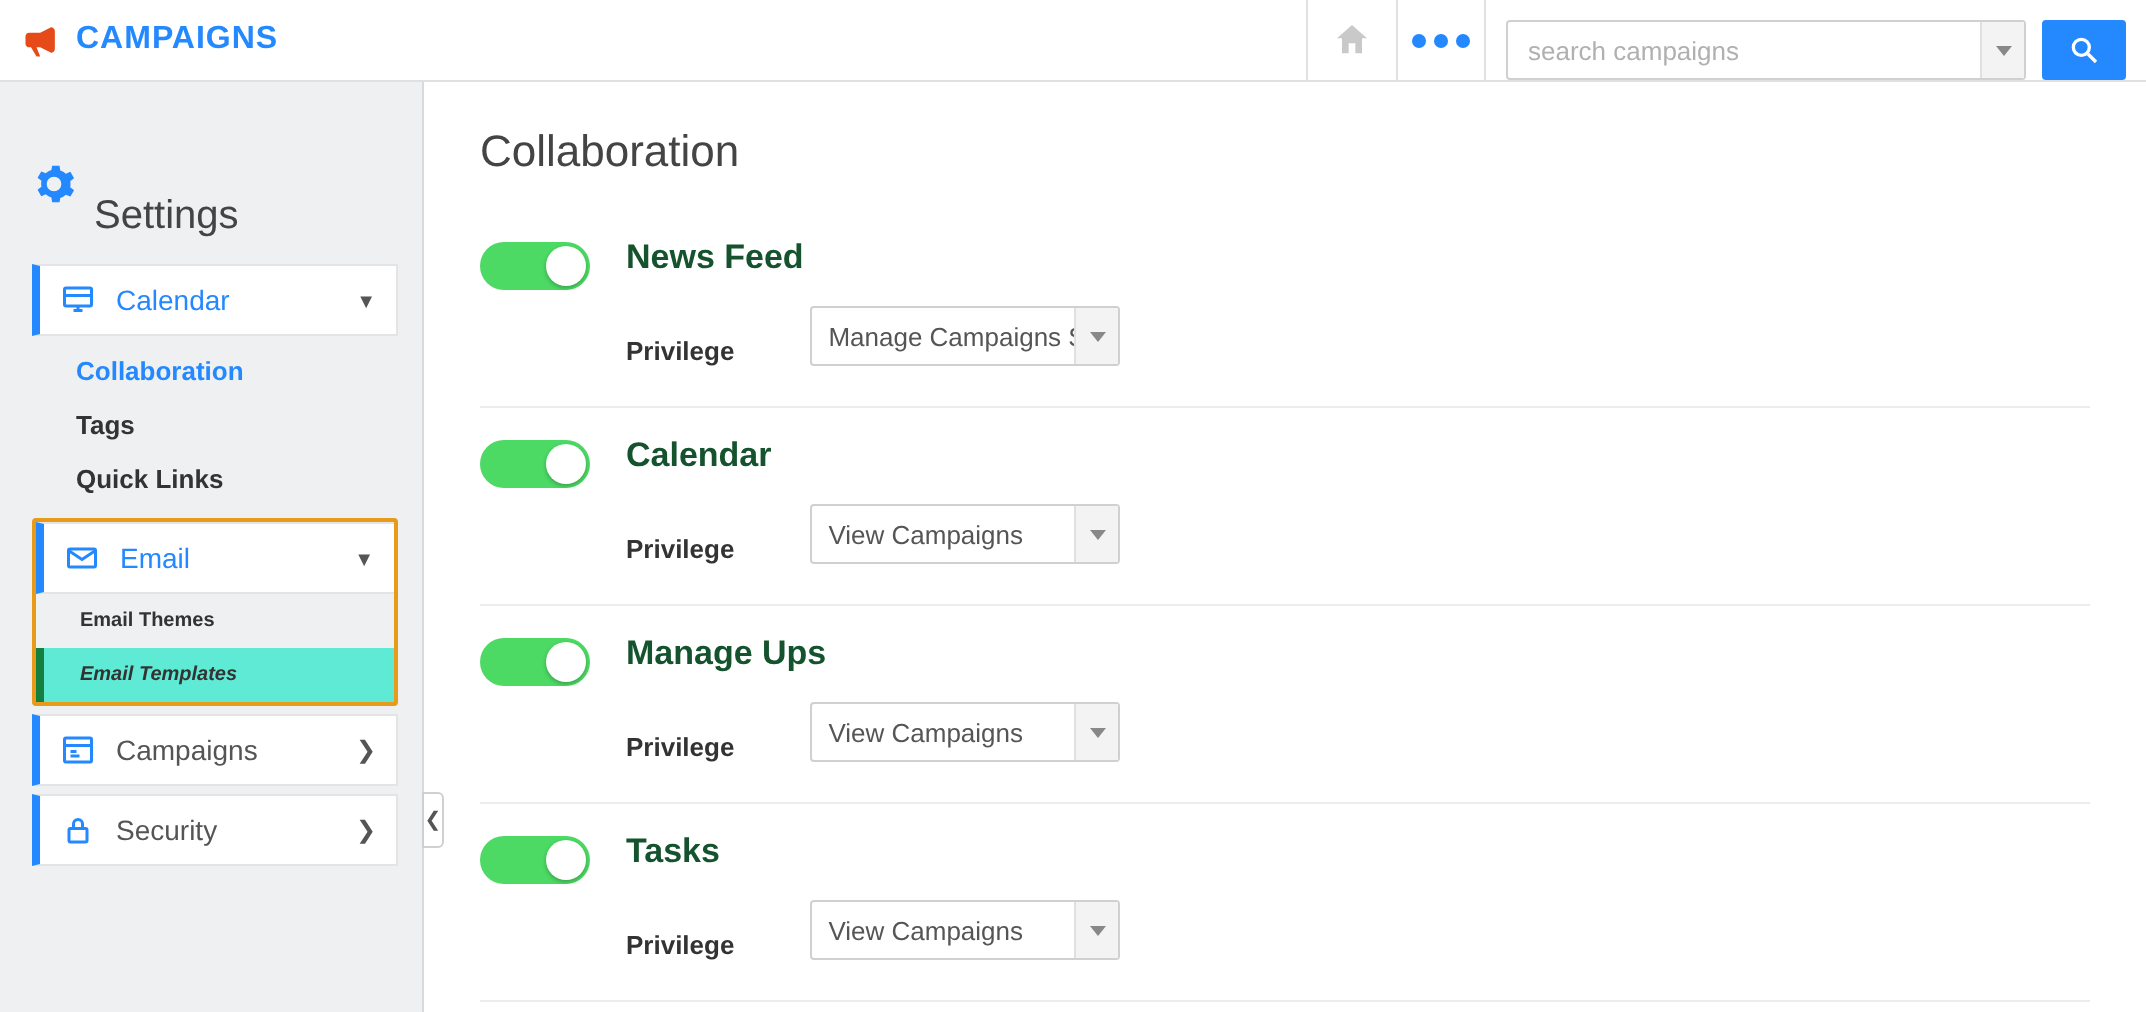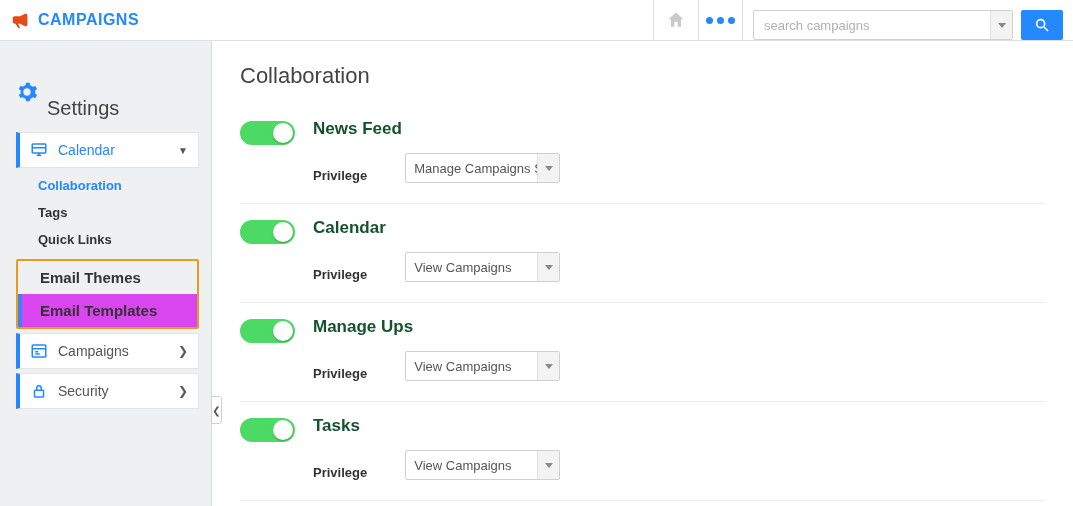--- a/index.html
+++ b/index.html
@@ -38,22 +38,22 @@
   .chev.down::after { content:"\25BC"; font-size:10px; }
   .chev.right::after { content:"\276F"; font-size:12px; }
 
   .subnav { padding-left:8px; padding-bottom:6px; }
   .subnav .item { font-size:13px; color:#333; font-weight:bold; padding:6px 8px 6px 14px; cursor:pointer; }
   .subnav .item.active { color:#2488ff; }
 
   .email-block { border:2px solid #e89a1b; border-radius:2px; margin-bottom:4px; }
   .email-block .nav-card { margin-bottom:0; border-right:none; border-left:4px solid #2488ff; }
   .email-sub { }
-  .email-sub .eitem { font-size:15px; font-weight:bold; color:#333; padding:8px 8px 8px 18px; cursor:pointer; border-left:4px solid transparent; }
-  .email-sub .eitem.selected { background:#d946ef; border-left:4px solid #3b82f6; }
+  .email-sub .eitem { font-size:10px; font-weight:bold; color:#333; padding:8px 8px 8px 18px; cursor:pointer; border-left:4px solid transparent; }
+  .email-sub .eitem.selected { background:#5eead4; border-left:4px solid #15803d;font-style:italic; }
 
   .main { flex:1; background:#fff; overflow:auto; padding:22px 28px; }
   .page-title { font-size:22px; color:#444; margin-bottom:16px; }
   .section { display:flex; gap:18px; padding:14px 0 20px 0; border-bottom:1px solid #ececec; }
   .section:last-child { border-bottom:none; }
   .toggle { width:55px; height:24px; border-radius:12px; background:#4cd964; position:relative; flex-shrink:0; margin-top:2px; cursor:pointer; }
   .toggle .knob { position:absolute; width:20px; height:20px; border-radius:50%; background:#fff; top:2px; right:2px; box-shadow:0 1px 2px rgba(0,0,0,0.25); }
   .sec-body { flex:1; }
   .sec-title { font-size:17px; font-weight:bold; color:#14532d; margin-bottom:14px; }
   .priv-row { display:flex; align-items:flex-end; gap:38px; }
@@ -127,20 +127,30 @@
         <span class="lbl">Calendar</span>
         <span class="chev down"></span>
       </div>
       <div class="subnav">
         <div class="item active">Collaboration</div>
         <div class="item">Tags</div>
         <div class="item">Quick Links</div>
       </div>
 
       <div class="email-block">
+        <div class="nav-card">
+          <span class="ic">
+            <svg width="18" height="18" viewBox="0 0 24 24" fill="none" stroke="#2488ff" stroke-width="2">
+                <rect x="3" y="6" width="18" height="12" rx="1"></rect>
+                <polyline points="3,7 12,13 21,7"></polyline>
+              </svg>
+          </span>
+          <span class="lbl">Email</span>
+          <span class="chev down"></span>
+        </div>
         <div class="email-sub">
           <div class="eitem">Email Themes</div>
           <div class="eitem selected">Email Templates</div>
         </div>
       </div>
 
       <div class="nav-card">
         <span class="ic">
           <svg width="18" height="18" viewBox="0 0 24 24" fill="none" stroke="#2488ff" stroke-width="2">
               <rect x="3" y="4" width="18" height="16" rx="1"></rect>

